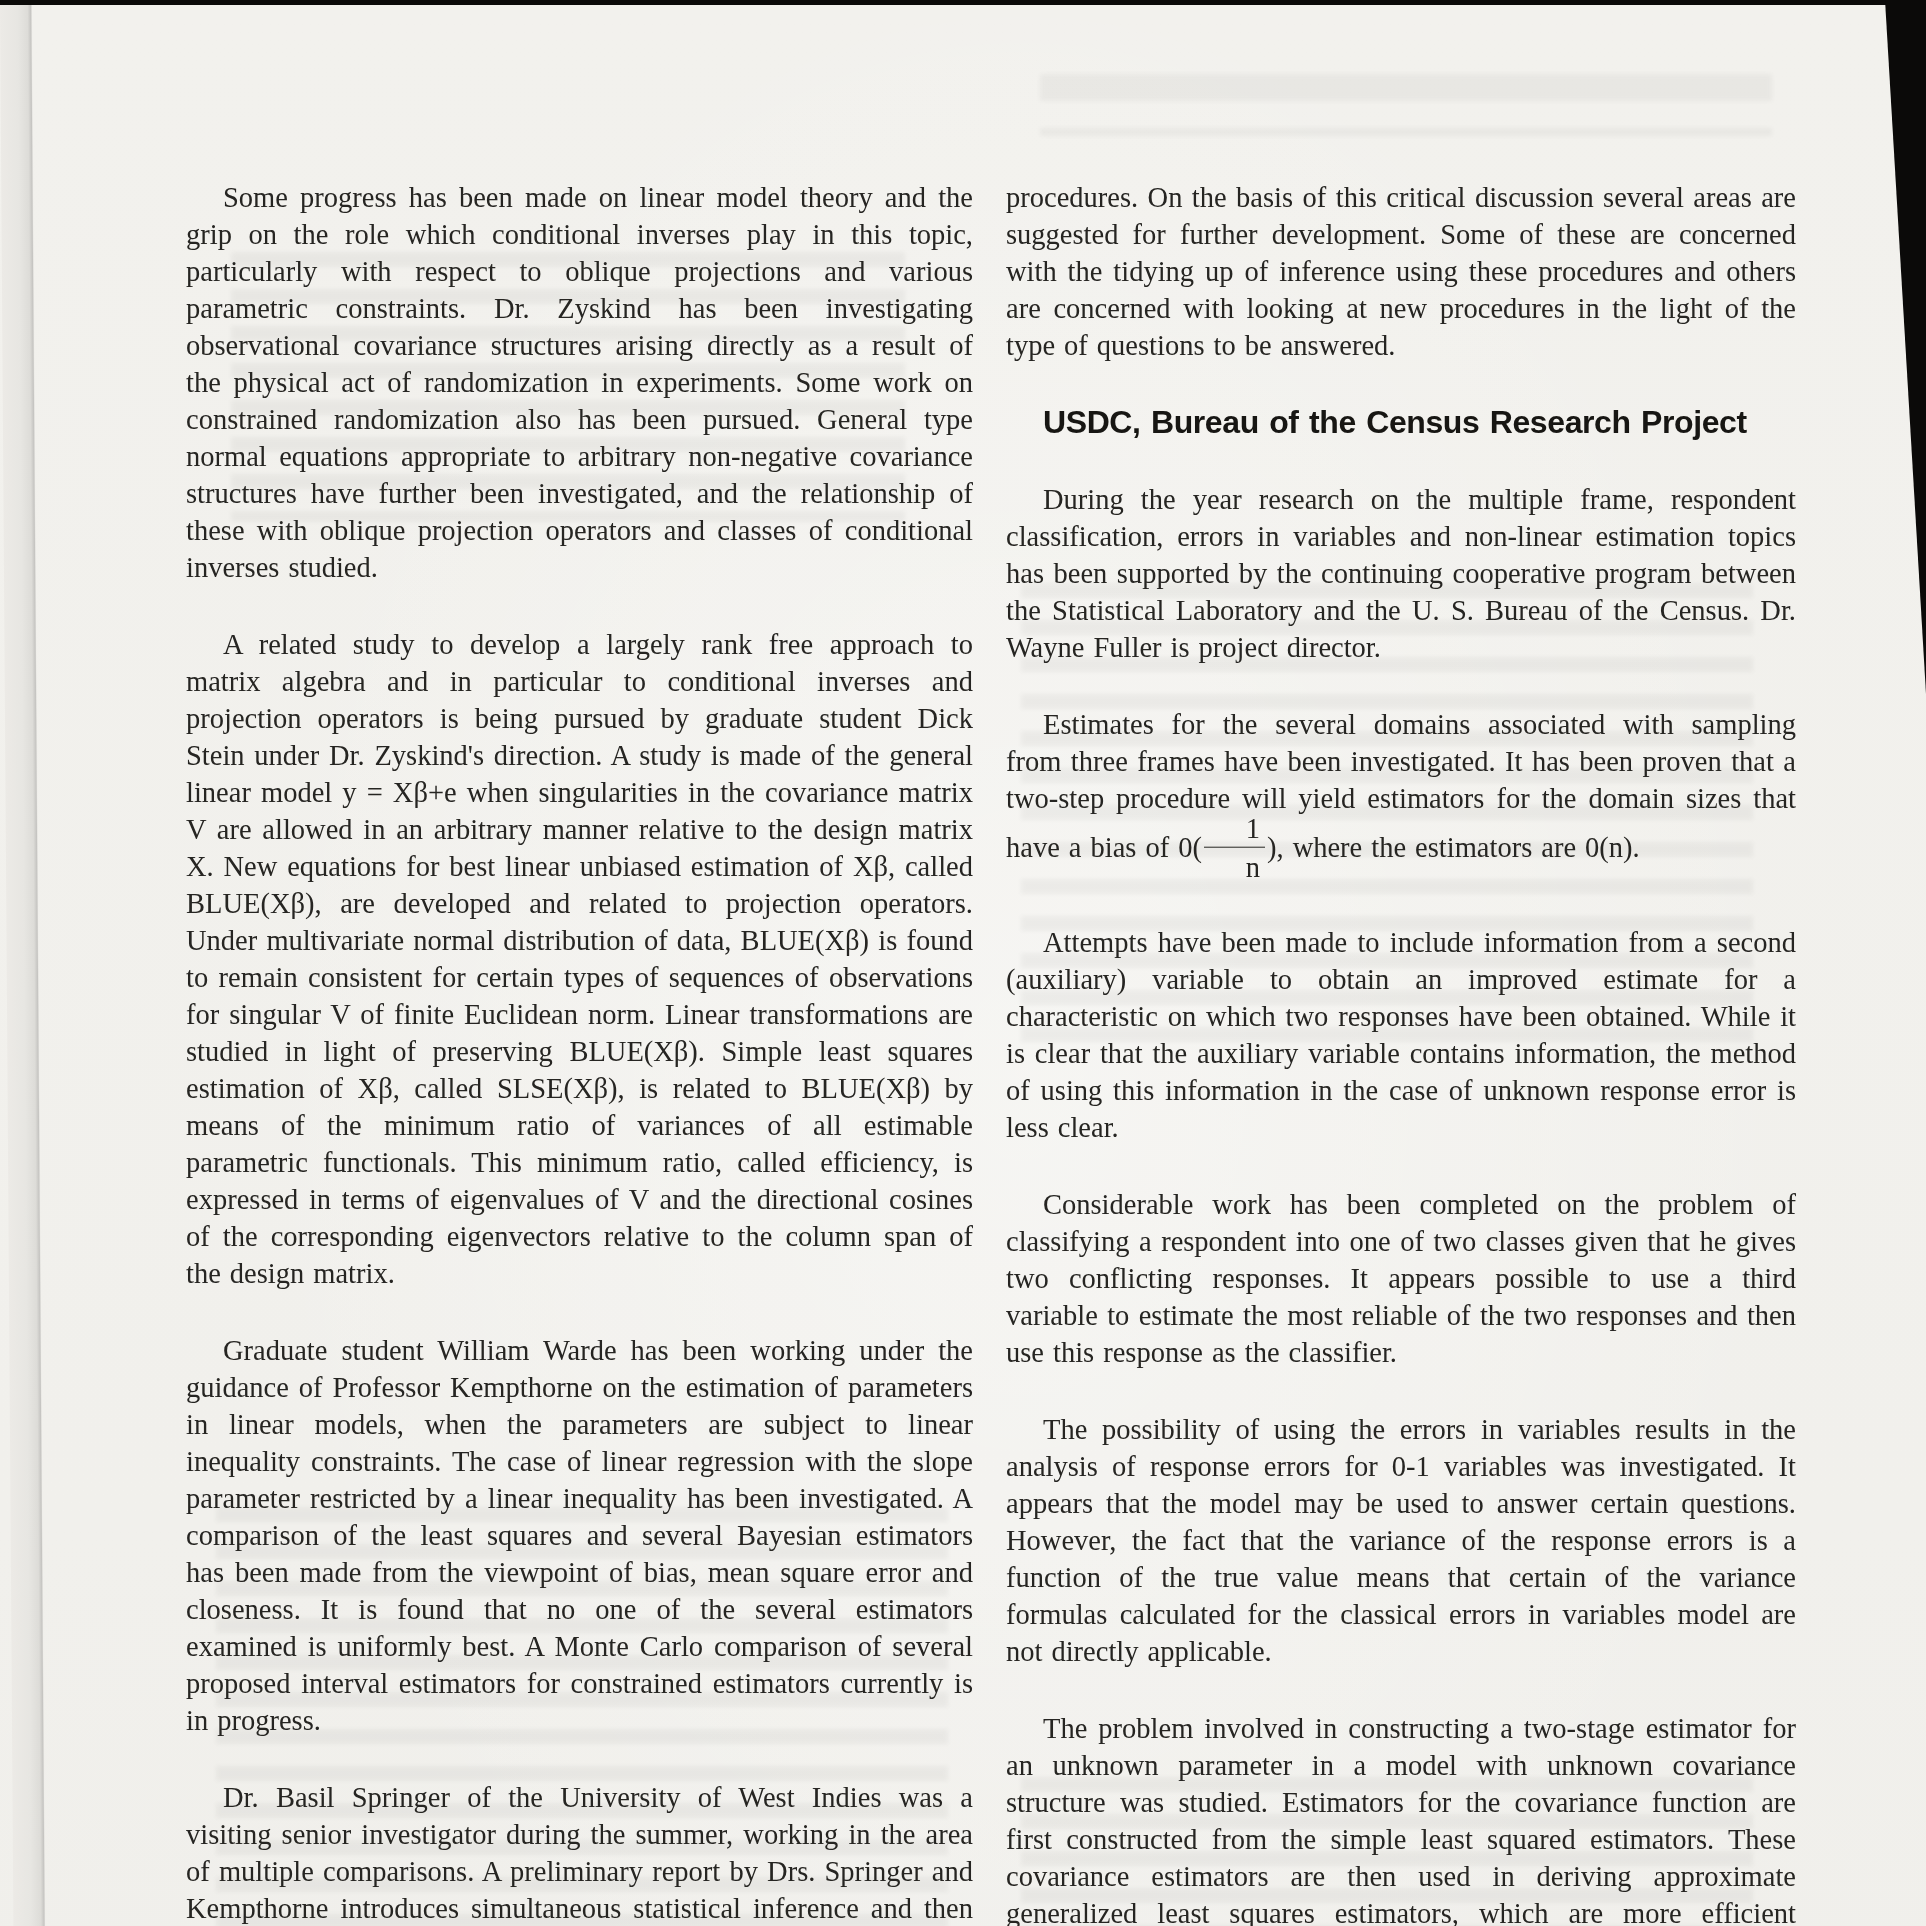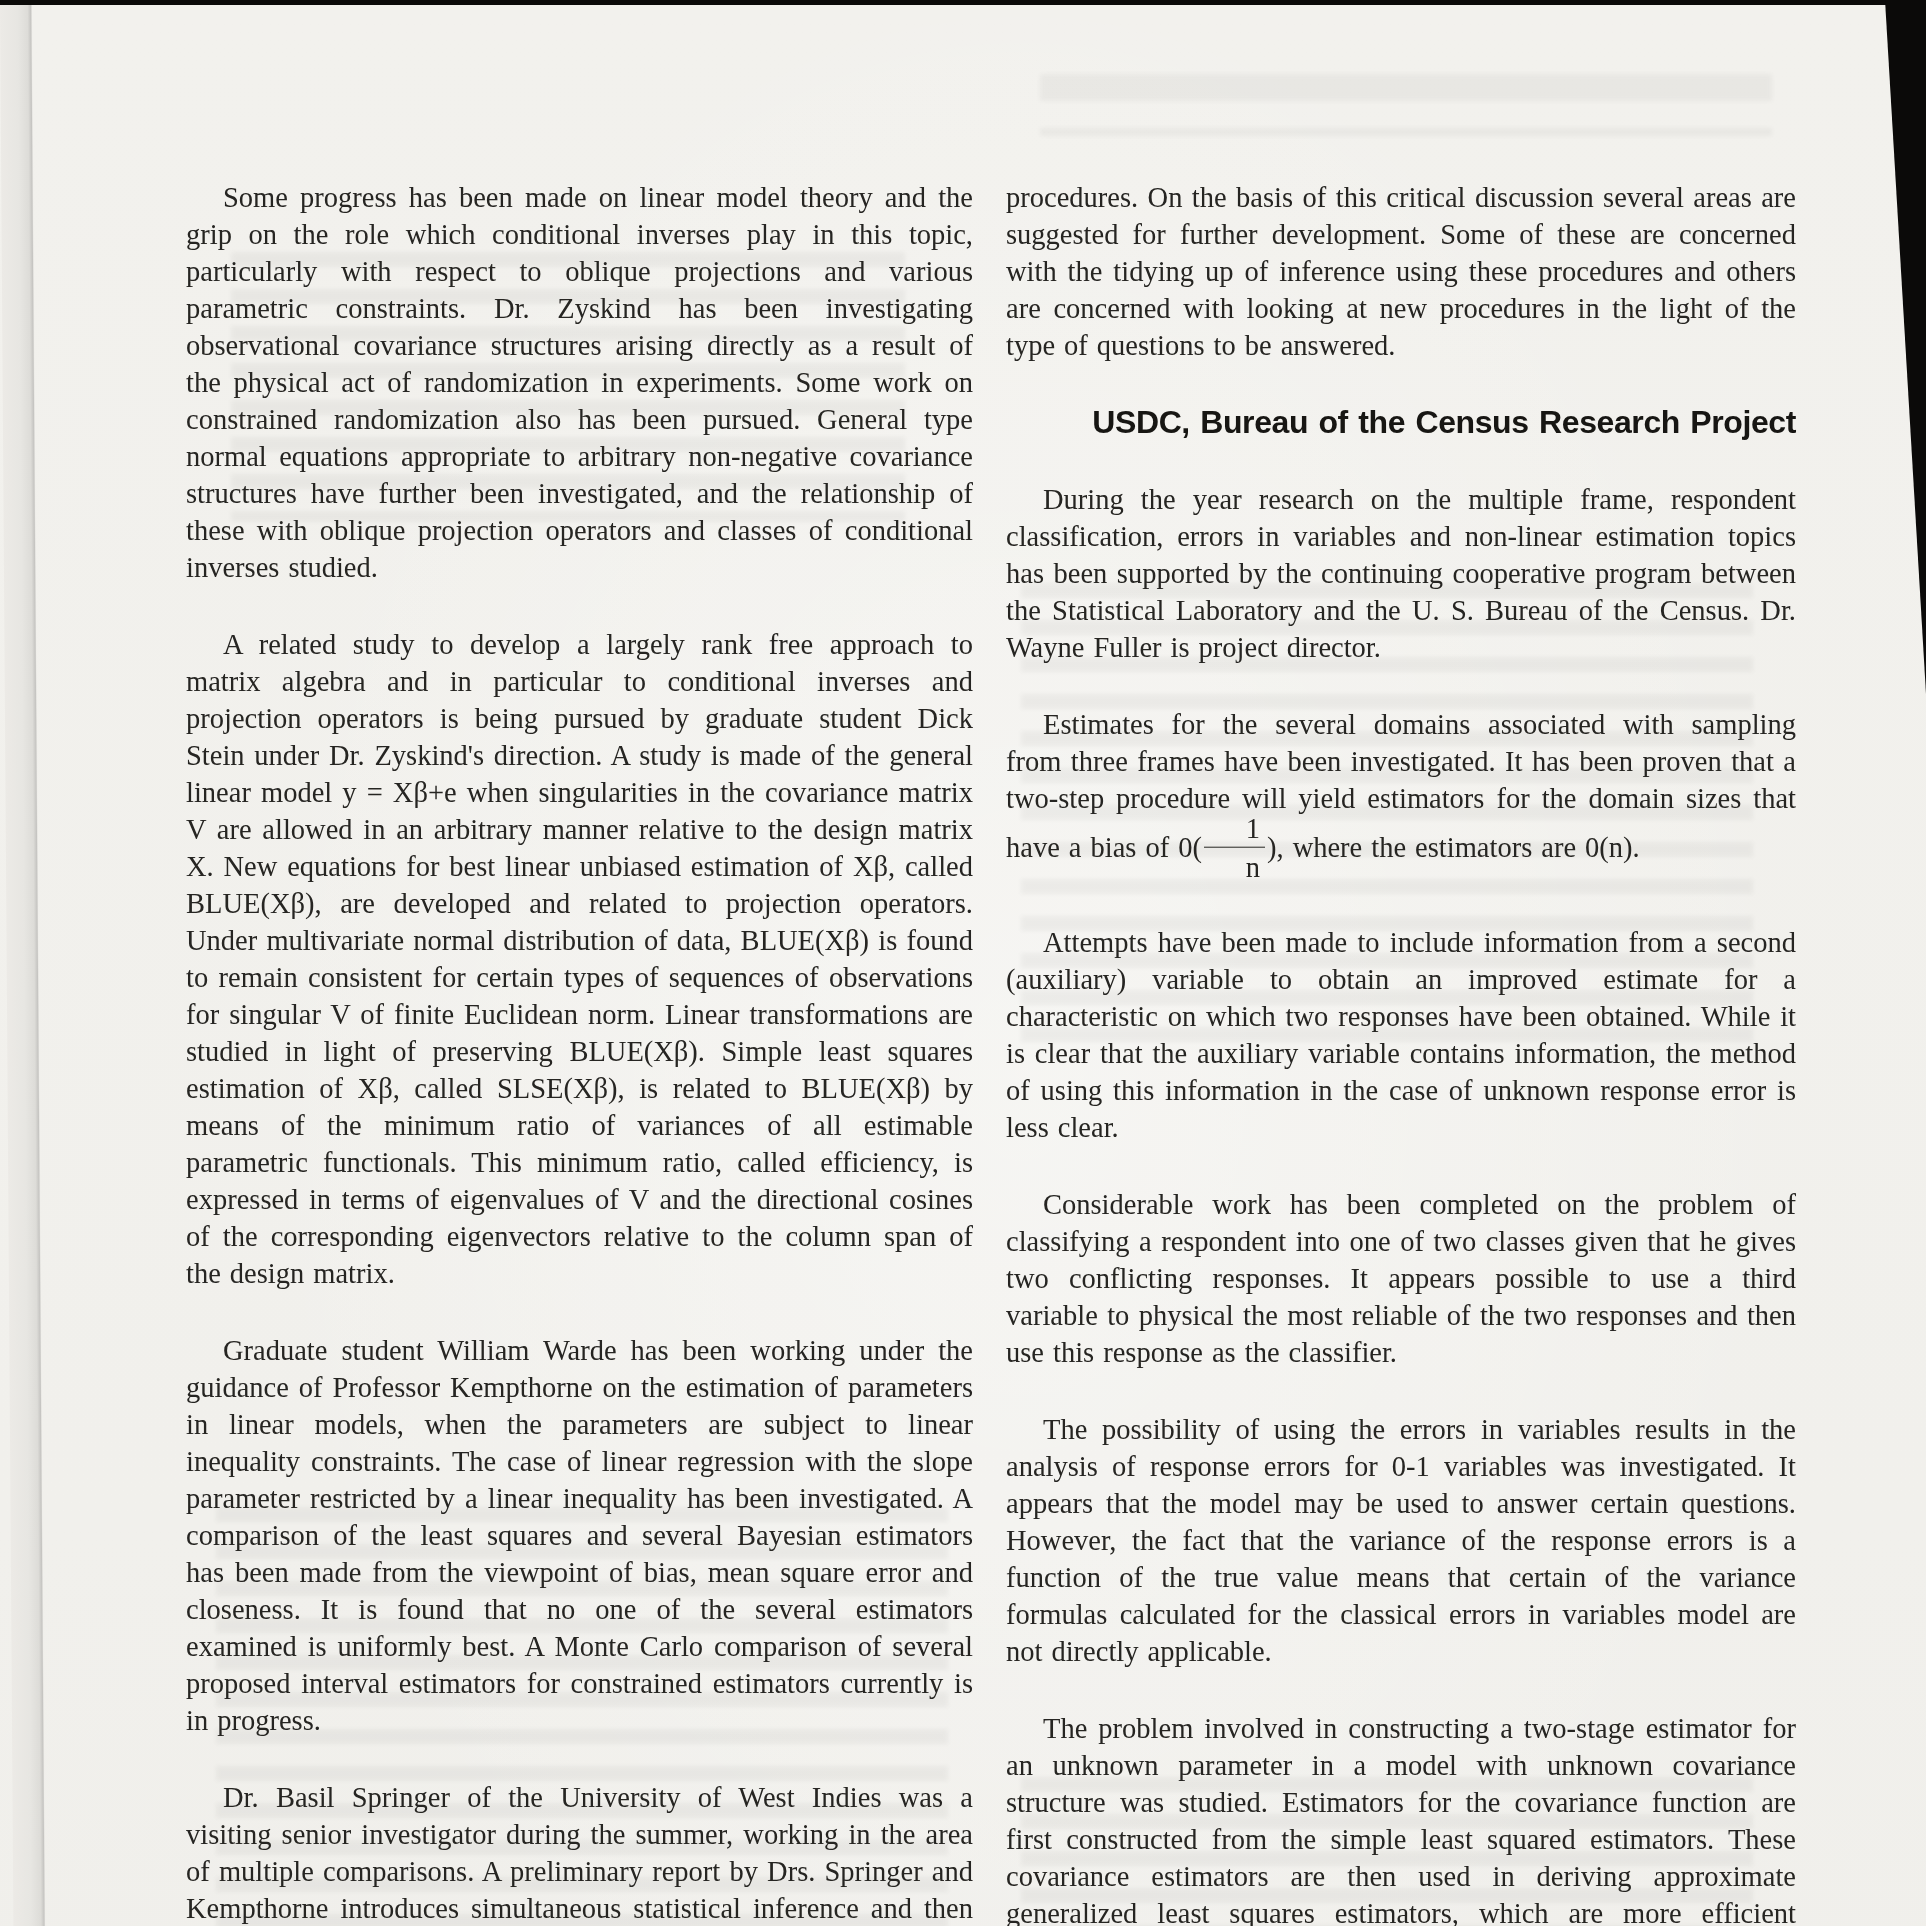--- a/index.html
+++ b/index.html
@@ -49,21 +49,21 @@
   .col p.cut-line:last-child { margin-bottom:0; }
 
   .section-heading {
     font-family:"Liberation Sans", sans-serif;
     font-weight:700;
     font-size:32px; line-height:37px;
     letter-spacing:-0.4px;
     color:#171613;
     margin:45px 0 32px 0;
     text-indent:0;
-    text-align:right;
+    text-align:left;
   }
 
   .bias-line { white-space:nowrap; }
   .frac {
     display:inline-block; vertical-align:middle;
     text-align:center; line-height:1; margin:0 2.3px;
     transform:translateY(-2.3px);
   }
   .frac .num { display:block; padding:0 4.6px 3.9px 4.6px; border-bottom:1.9px solid #262522; }
   .frac .den { display:block; padding:5.4px 4.6px 0 4.6px; }
@@ -90,21 +90,21 @@
   <div class="col col-right">
     <p class="no-indent">procedures. On the basis of this critical discussion several areas are suggested for further development. Some of these are concerned with the tidying up of inference using these procedures and others are concerned with looking at new procedures in the light of the type of questions to be answered.</p>
 
     <p class="section-heading">USDC, Bureau of the Census Research Project</p>
 
     <p>During the year research on the multiple frame, respondent classification, errors in variables and non-linear estimation topics has been supported by the continuing cooperative program between the Statistical Laboratory and the U. S. Bureau of the Census. Dr. Wayne Fuller is project director.</p>
 
     <p><span>Estimates for the several domains associated with sampling from three frames have been investigated. It has been proven that a two-step procedure will yield estimators for the domain sizes that have a bias of </span><span class="bias-line"><span>0(</span><span class="frac"><span class="num">1</span><span class="den">n</span></span><span>)</span></span><span>, where the estimators are 0(n).</span></p>
 
     <p>Attempts have been made to include information from a second (auxiliary) variable to obtain an improved estimate for a characteristic on which two responses have been obtained. While it is clear that the auxiliary variable contains information, the method of using this information in the case of unknown response error is less clear.</p>
-    <p>Considerable work has been completed on the problem of classifying a respondent into one of two classes given that he gives two conflicting responses. It appears possible to use a third variable to physical the most reliable of the two responses and then use this response as the classifier.</p>
+    <p>Considerable work has been completed on the problem of classifying a respondent into one of two classes given that he gives two conflicting responses. It appears possible to use a third variable to estimate the most reliable of the two responses and then use this response as the classifier.</p>
     <p>The possibility of using the errors in variables results in the analysis of response errors for 0-1 variables was investigated. It appears that the model may be used to answer certain questions. However, the fact that the variance of the response errors is a function of the true value means that certain of the variance formulas calculated for the classical errors in variables model are not directly applicable.</p>
     <p>The problem involved in constructing a two-stage estimator for an unknown parameter in a model with unknown covariance structure was studied. Estimators for the covariance function are first constructed from the simple least squared estimators. These covariance estimators are then used in deriving approximate generalized least squares estimators, which are more efficient (asymptotically), than the simple least squares estimators.</p>
   </div>
 
 </div>
 
 <div class="right-wedge"></div>
 
 
 </body></html>

